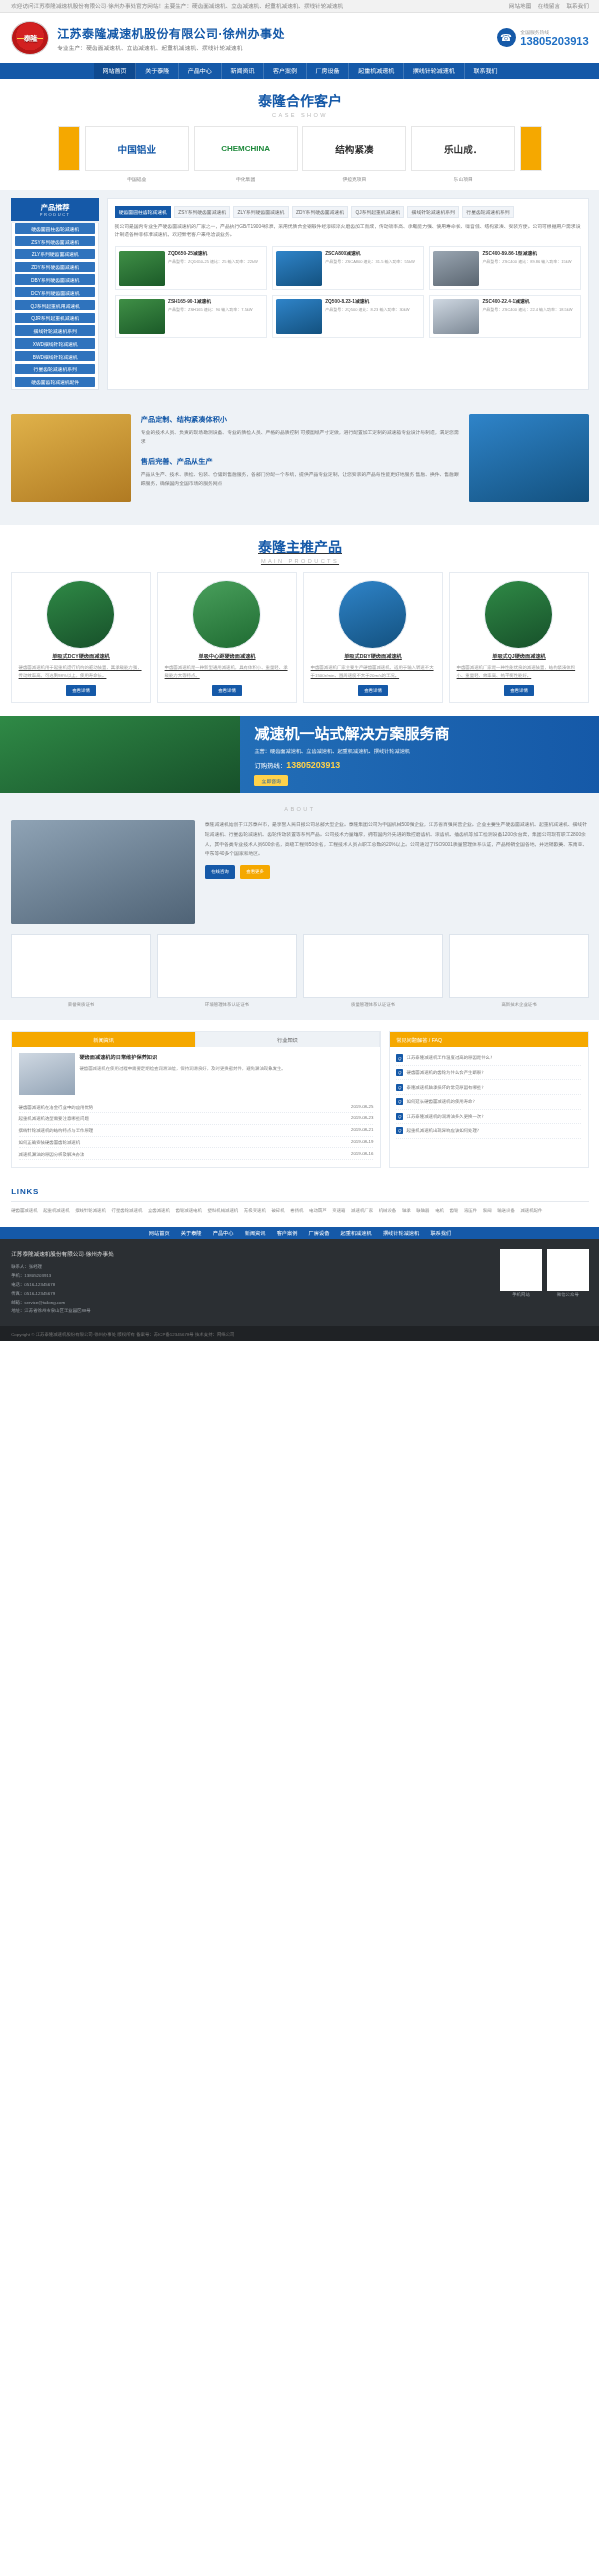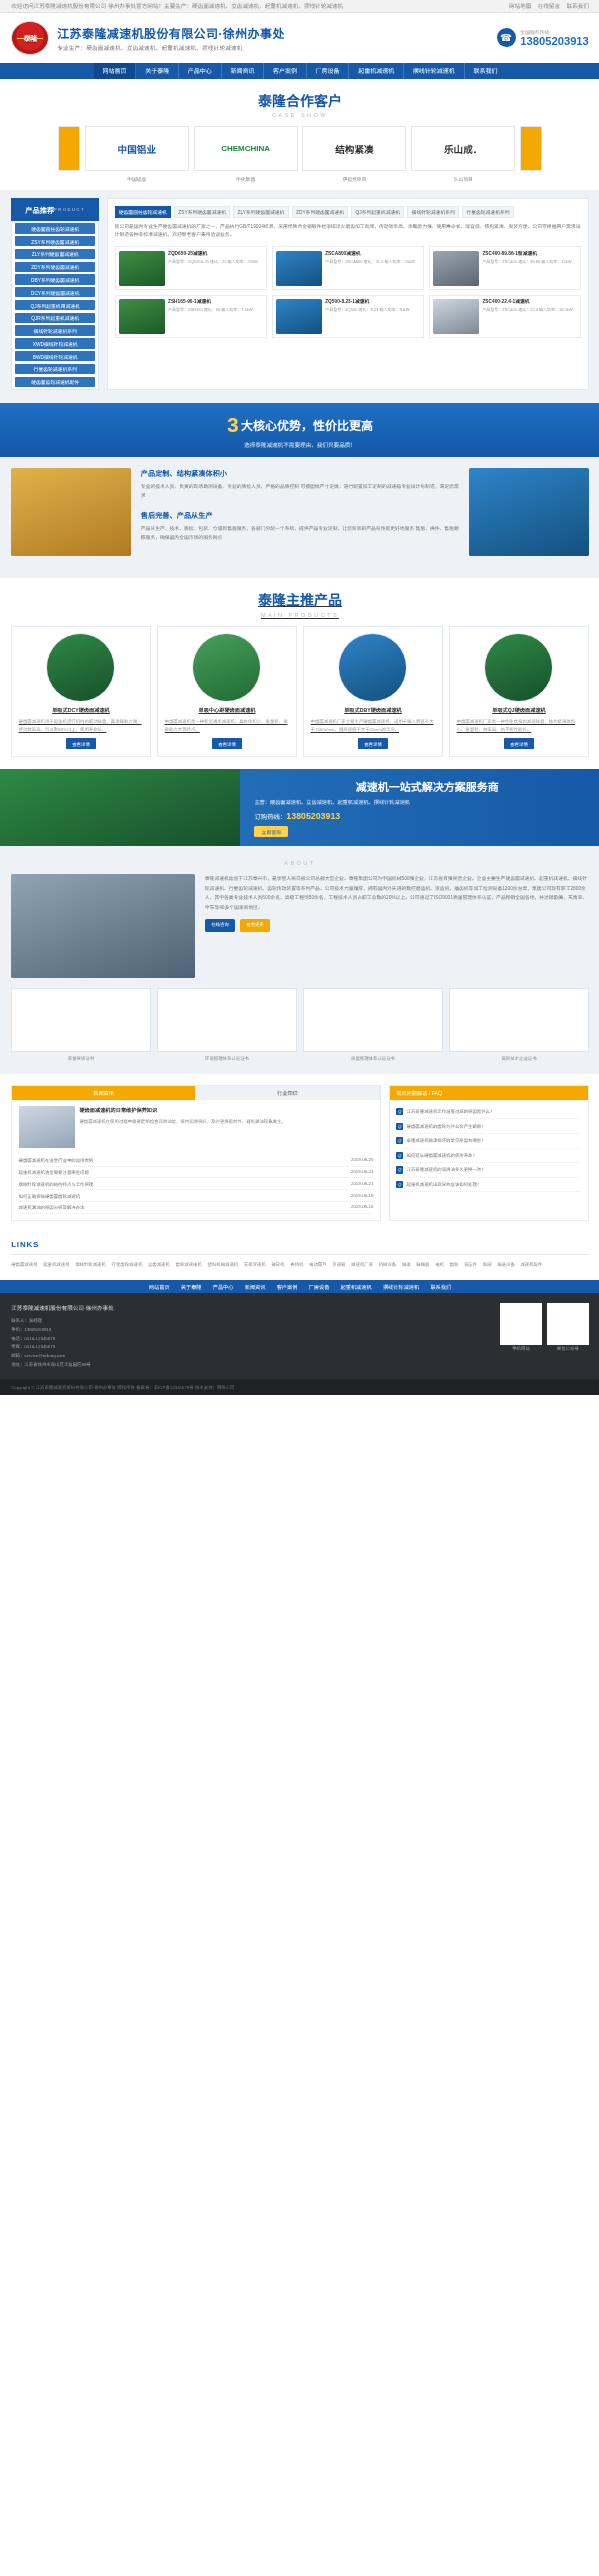--- a/index.html
+++ b/index.html
@@ -126,21 +126,21 @@
   .client-cap{font-size:4.8px;color:#888;text-align:center;margin-top:4px;}
   .cl-logo{font-size:9.6px;font-weight:bold;}
   .cap-row{display:flex;justify-content:center;gap:4.8px;padding:0 12.8px;}
   .cap-cell{width:104px;text-align:center;}
   .cap-spacer{width:22.4px;}
 
   
   .products{background:#eef2f6;padding:8px 11.2px 12.8px;display:flex;gap:8px;}
   .pd-side{width:88px;flex:0 0 auto;}
   .pd-side .head{
-    background:#1559a8;color:#fff;height:22.4px;display:flex;flex-direction:row;
+    background:#1559a8;color:#fff;height:22.4px;display:flex;flex-direction:column;
     align-items:center;justify-content:center;
   }
   .pd-side .head .h1{font-size:7.2px;font-weight:bold;}
   .pd-side .head .h2{font-size:4px;letter-spacing:1.6px;opacity:.8;}
   .pd-side ul{list-style:none;background:#fff;border:0.8px solid #dfe5ec;border-top:none;}
   .pd-side li{
     height:10.4px;display:flex;align-items:center;justify-content:center;
     font-size:4.8px;color:#fff;background:#2f73bd;margin:2.4px 3.2px;border-radius:0.8px;
   }
   .pd-main{flex:1 1 auto;background:#fff;border:0.8px solid #e2e8ef;padding:6.4px;}
@@ -181,21 +181,21 @@
     border:1.6px solid #e9eef4;overflow:hidden;
   }
   .mp-card .nm{font-size:5.2px;font-weight:bold;color:#333;line-height:1.5;}
   .mp-card .ds{font-size:4.4px;color:#999;line-height:1.7;margin:3.2px 0 4.8px;text-align:left;}
   .mp-btn{display:inline-block;background:#1559a8;color:#fff;font-size:4.4px;padding:2.4px 6.4px;border-radius:0.8px;}
 
   
   .cta{height:77px;display:flex;align-items:center;background:linear-gradient(90deg,#2b7bc0,#1559a8);position:relative;overflow:hidden;}
   .cta .stack{width:240px;height:77px;background:linear-gradient(160deg,#2f8a46,#17502a);flex:0 0 auto;}
   .cta .txt{flex:1 1 auto;color:#fff;padding-left:14.4px;}
-  .cta .txt .t1{font-size:11px;font-weight:bold;text-align:center;}
+  .cta .txt .t1{font-size:15px;font-weight:bold;}
   .cta .txt .t2{font-size:5.2px;opacity:.9;margin-top:4px;}
   .cta .txt .t3{font-size:6.4px;margin-top:5.6px;}
   .cta .txt .t3 b{font-size:8.8px;color:#ffd24a;}
   .cta .btn{background:#ffd24a;color:#1559a8;font-size:4.8px;padding:2.4px 7.2px;border-radius:1.6px;display:inline-block;margin-top:4.8px;}
 
   
   .about{background:#eef2f6;padding-bottom:12.8px;}
   .about-body{display:flex;gap:9.6px;padding:0 11.2px;}
   .about-img{width:184px;height:104px;flex:0 0 auto;border-radius:1.6px;}
   .about-txt{flex:1 1 auto;font-size:4.8px;line-height:2;color:#777;}
@@ -398,26 +398,20 @@
             <div class="nm">ZSC400-22.4-1减速机</div>
             <div class="ds">产品型号：ZSC400
 速比：22.4
 输入功率：18.5kW</div>
           </div>
         </div>
       </div>
     </div>
   </div>
 
-  <div class="adv-band">
-    <div class="big">
-      <b>3</b><span>大核心优势，性价比更高</span>
-    </div>
-    <div class="sub">选择泰隆减速机不需要理由，我们只要品质！</div>
-  </div>
 
   <div class="adv-body">
     <div class="adv-row">
       <div class="adv-img sq" style="background:linear-gradient(160deg,#e0b24a,#b07a22)"></div>
       <div class="adv-txt">
         <h3>产品定制、结构紧凑体积小</h3>
         <p>专业的技术人员、负责的现场勘测设备、专业的质检人员、严格的品质控制 可按图纸产寸定做，进行配置加工定制的减速箱专业设计与制造，满足您需求</p>
         <h3 style="margin-top:9.6px">售后完善、产品从生产</h3>
         <p>产品从生产、技术、质检、包装、仓储到售后服务，各部门分配一个系统，提供产品专业定制，让您安装的产品与性能更好地服务 售后、换件、售后跟踪服务，确保国内全国市场的服务网点</p>
       </div>

